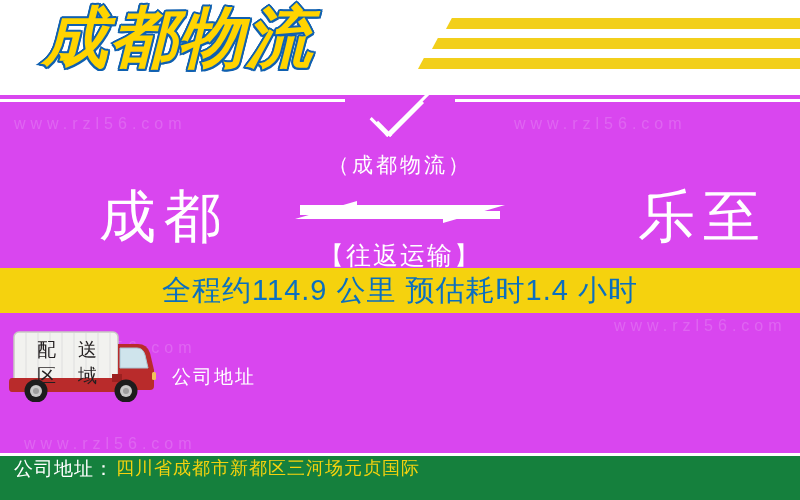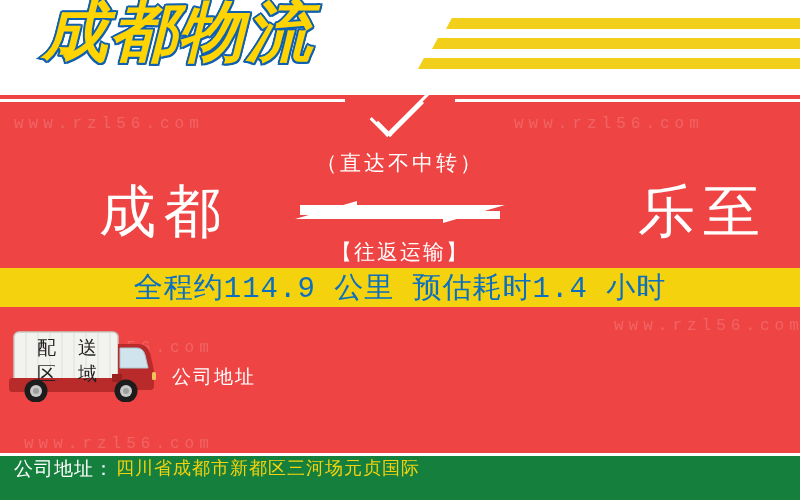--- a/index.html
+++ b/index.html
@@ -11,21 +11,20 @@
     font-family: "Liberation Sans", "DejaVu Sans", sans-serif;
   }
 
   #poster {
     position: relative;
     width: 800px;
     height: 500px;
     overflow: hidden;
     background: #ffffff;
     user-select: none;
-    font-family: Liberation Mono, monospace;
   }
 
   
   .header {
     position: absolute;
     left: 0; top: 0;
     width: 800px; height: 95px;
     background: #ffffff;
     overflow: hidden;
   }
@@ -58,21 +57,21 @@
   }
   .stripe.s1 { top: 18px; left: 446px; }
   .stripe.s2 { top: 38px; left: 432px; }
   .stripe.s3 { top: 58px; left: 418px; }
 
   
   .body-blue {
     position: absolute;
     left: 0; top: 95px;
     width: 800px; height: 360px;
-    background: #ef4444;
+    background: #d946ef;
     overflow: hidden;
   }
 
   
   .rule-wrap {
     position: absolute;
     left: 0; top: 0;
     width: 800px; height: 40px;
   }
   .rule-line {
@@ -132,32 +131,32 @@
     padding-top: 4px;
   }
   .arrows {
     position: relative;
     width: 210px;
     height: 46px;
     margin: 16px auto 0 auto;
   }
   .mid-bot {
     color: #ffffff;
-    font-size: 21px;
+    font-size: 25px;
     letter-spacing: 2px;
     white-space: nowrap;
     line-height: 1;
     margin-top: 6px;
   }
 
   
   .distance-bar {
     position: absolute;
     left: 0; top: 173px;
-    width: 800px; height: 39px;
+    width: 800px; height: 45px;
     background: #f5d20e;
     display: flex;
     align-items: center;
     justify-content: center;
   }
   .distance-text {
     color: #0a6fc0;
     font-size: 29px;
     letter-spacing: 1px;
     white-space: nowrap;
@@ -273,21 +272,21 @@
       <div class="rule-line left"></div>
       <div class="rule-line right"></div>
       <div class="chev c1"></div>
       <div class="chev c2"></div>
     </div>
 
     <div class="route">
       <div class="city origin">成都</div>
 
       <div class="mid">
-        <div class="mid-top">（直达不中转）</div>
+        <div class="mid-top">（成都物流）</div>
 
         <div class="arrows">
           <svg width="210" height="46" viewBox="0 0 210 46" xmlns="http://www.w3.org/2000/svg">
 
             <polygon points="0,28 62,10 62,20 205,20 205,28" fill="#ffffff"></polygon>
 
             <polygon points="210,14 148,32 148,24 5,24 5,14" fill="#ffffff"></polygon>
           </svg>
         </div>
 

